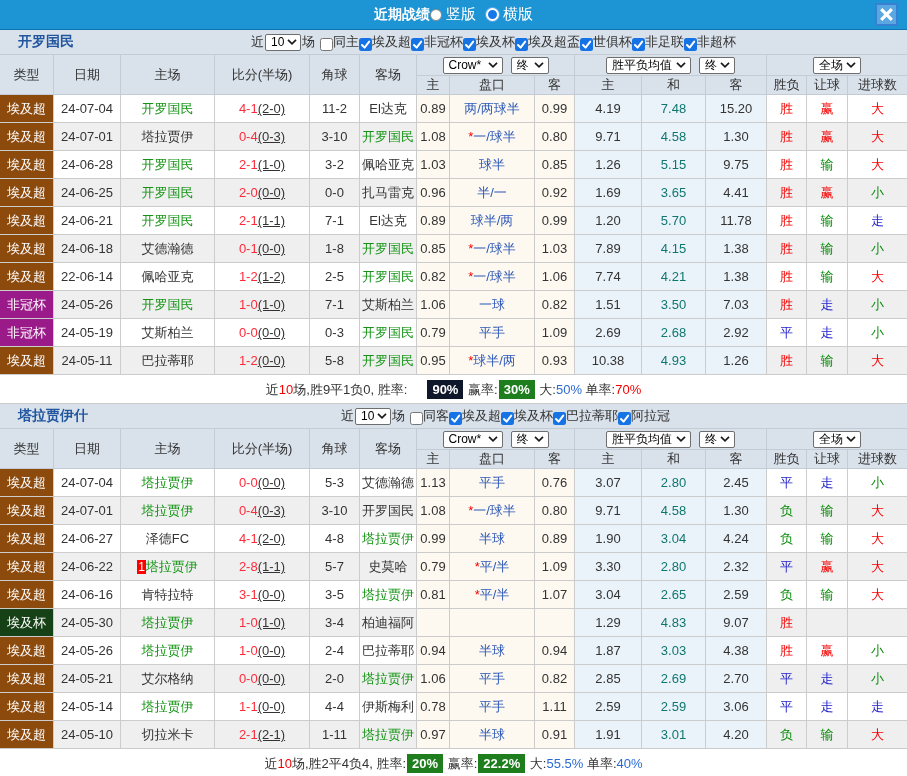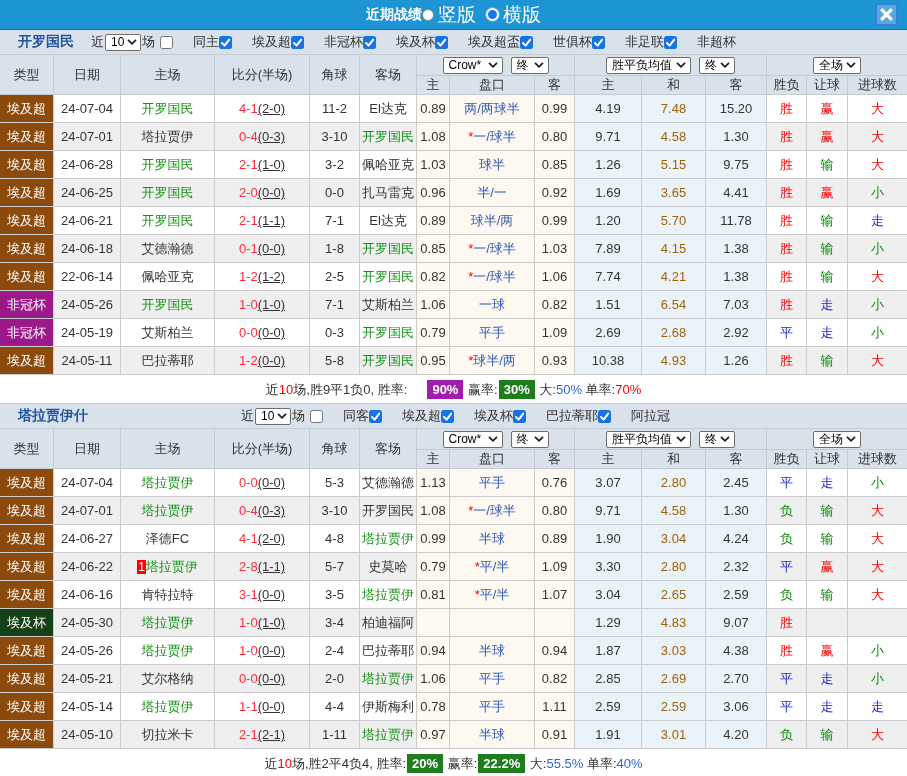--- a/index.html
+++ b/index.html
@@ -6,21 +6,21 @@
   .app{position:relative;width:907px;height:776px;overflow:hidden;background:#fff;
        font-family:"Liberation Sans",sans-serif;font-size:13px;color:#333;}
   
   .titlebar{position:relative;height:30px;box-sizing:border-box;background:#1d95d4;
             border-bottom:1px solid #1173b4;display:flex;align-items:center;justify-content:center;}
   .title-group{display:flex;align-items:center;height:100%;}
   .app-title{color:#fff;font-weight:bold;font-size:14px;}
   .radio{display:inline-block;width:12px;height:12px;border-radius:50%;box-sizing:border-box;margin:0 4px 0 0;}
   .radio.sel{background:#fff;border:1px solid #888;}
   .radio.unsel{background:#1577e8;border:2.5px solid #fff;box-shadow:0 0 0 1px #5aa7ea;margin-left:10px;width:13px;height:13px;}
-  .radio-label{color:#fff;font-size:19px;}
+  .radio-label{color:#fff;font-size:15px;}
   .close-btn{position:absolute;right:9px;top:3px;width:23px;height:23px;box-sizing:border-box;
              background:#5ba7e2;border:2px solid #3780d2;display:flex;align-items:center;justify-content:center;
              padding:0;cursor:pointer;}
   
   .teambar{position:relative;height:25px;box-sizing:border-box;background:#d9e1ea;
            border-bottom:1px solid #c3ccd5;display:flex;align-items:center;}
   .team-name{color:#2257a0;font-weight:bold;font-size:14px;margin-left:18px;}
   .filters{position:absolute;top:0;height:100%;display:flex;align-items:center;white-space:nowrap;}
   .sec1 .filters{right:171px;}
   .sec2 .filters{right:237px;}
@@ -28,21 +28,21 @@
   .filters .selectbox{margin:0;width:36px;padding:0 3px 0 5px;}
   .selectbox{display:inline-flex;align-items:center;justify-content:space-between;box-sizing:border-box;
              height:17px;background:#fff;border:1px solid #6e6e6e;border-radius:2px;
              padding:0 4px 0 5px;font-size:12px;color:#000;margin:0 1px;white-space:nowrap;overflow:hidden;}
   .selectbox svg{margin-left:3px;flex-shrink:0;}
   .selectbox .sel-text{overflow:hidden;}
   .cb{display:inline-block;width:13px;height:13px;box-sizing:border-box;border-radius:2.5px;vertical-align:-2px;}
   .cb.on{background:#1673e6;}
   .cb.off{background:#fff;border:1px solid #767676;}
   .cb svg{display:block;}
-  .cb-item{display:inline-flex;align-items:center;gap:20px;}
+  .cb-item{display:inline-flex;align-items:flex-end;}
   .cb-item .cb{margin-right:0;}
   
   table{border-collapse:separate;border-spacing:0;table-layout:fixed;width:907px;}
   td,th{box-sizing:border-box;border-right:1px solid #ccc;border-bottom:1px solid #ccc;
         padding:0;text-align:center;vertical-align:middle;overflow:hidden;font-weight:normal;}
   td:last-child,th:last-child{border-right:none;}
   thead th{background:#d9e1ea;border-color:#c3ccd5;}
   tr.ctrl th{height:21px;}
   tr.sub th{height:18px;}
   tbody td{height:28px;}
@@ -50,29 +50,29 @@
   col.c-ah{background:#fdf9f0;}
   col.c-odds{background:#ebf3fa;}
   tbody tr.even td.stripe{background:#efefef;}
   tbody tr.odd td.stripe{background:#fff;}
   td.t-brown{background:#8d4a0d;color:#fff;}
   td.t-purple{background:#9b1a89;color:#fff;}
   td.t-green{background:#164016;color:#fff;}
   .hl{color:#129312;}
   .ft{color:#fd2b3a;}
   .ht{color:#333;text-decoration:underline;}
-  td.draw-col{color:#a16207;}
+  td.draw-col{color:#0f766e;}
   td.line-col{color:#2d58b8;}
   .star{color:#f50000;}
   .badge1{display:inline-block;background:#ff0000;color:#fff;font-size:12px;
           padding:0 1px;line-height:14px;margin-right:0;}
   .summary .seg-red{color:#f50000;}
   .summary .seg-blue{color:#2a6ad2;}
   .summary .badge{display:inline-block;color:#fff;font-weight:bold;padding:2px 5px;margin:0 1px;}
-  .summary .badge.bg-red{background:#a21caf;margin-left:20px;}
+  .summary .badge.bg-red{background:#0f172a;margin-left:20px;}
   .summary .badge.bg-green{background:#1e7e1e;}
   .ctrl-cell-inner{display:flex;align-items:center;justify-content:center;}
 </style>
 </head>
 <body>
 
 <div class="app">
   <div class="titlebar">
     <div class="title-group">
       <span class="app-title">近期战绩</span>
@@ -367,21 +367,21 @@
             <td class="t-purple">非冠杯</td>
             <td class="stripe">24-05-26</td>
             <td class="stripe"><span class="hl">开罗国民</span></td>
             <td class="stripe"><span class="ft">1-0</span><span class="ht">(1-0)</span></td>
             <td class="stripe">7-1</td>
             <td class="stripe"><span>艾斯柏兰</span></td>
             <td>1.06</td>
             <td class="line-col"><span>一球</span></td>
             <td>0.82</td>
             <td>1.51</td>
-            <td class="draw-col">6.54</td>
+            <td class="draw-col">3.50</td>
             <td>7.03</td>
             <td class="stripe" style="color: rgb(245, 0, 0);">胜</td>
             <td class="stripe" style="color: rgb(34, 34, 204);">走</td>
             <td class="stripe" style="color: rgb(10, 138, 10);">小</td>
           </tr>
           <tr class="odd">
             <td class="t-purple">非冠杯</td>
             <td class="stripe">24-05-19</td>
             <td class="stripe"><span>艾斯柏兰</span></td>
             <td class="stripe"><span class="ft">0-0</span><span class="ht">(0-0)</span></td>

